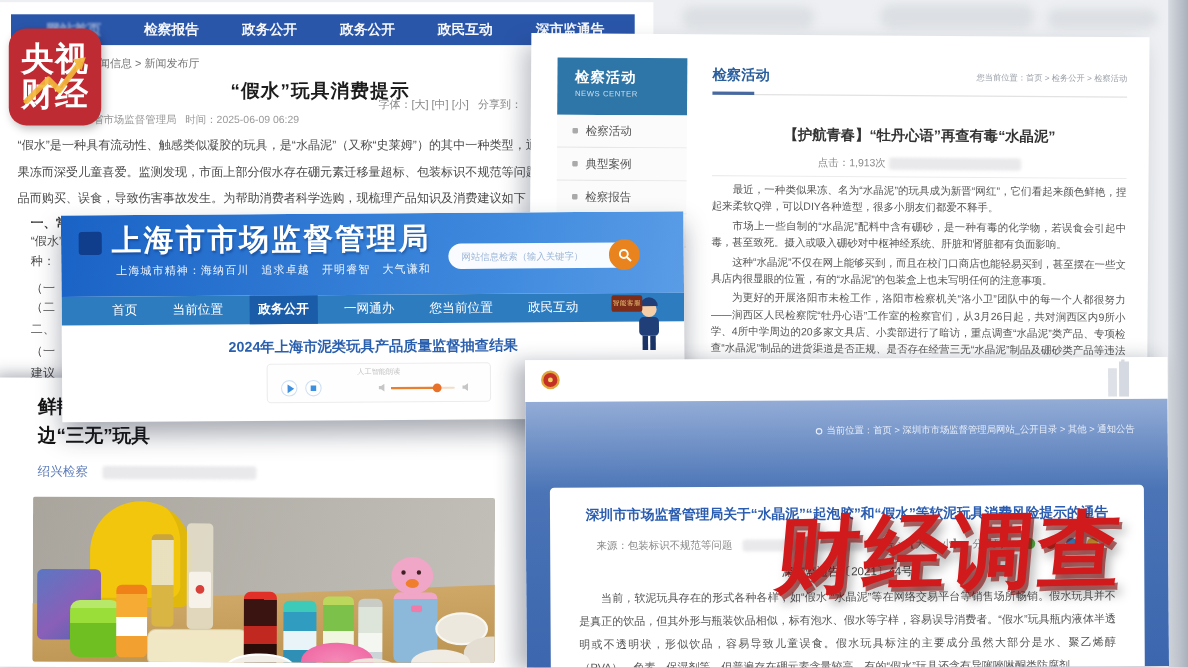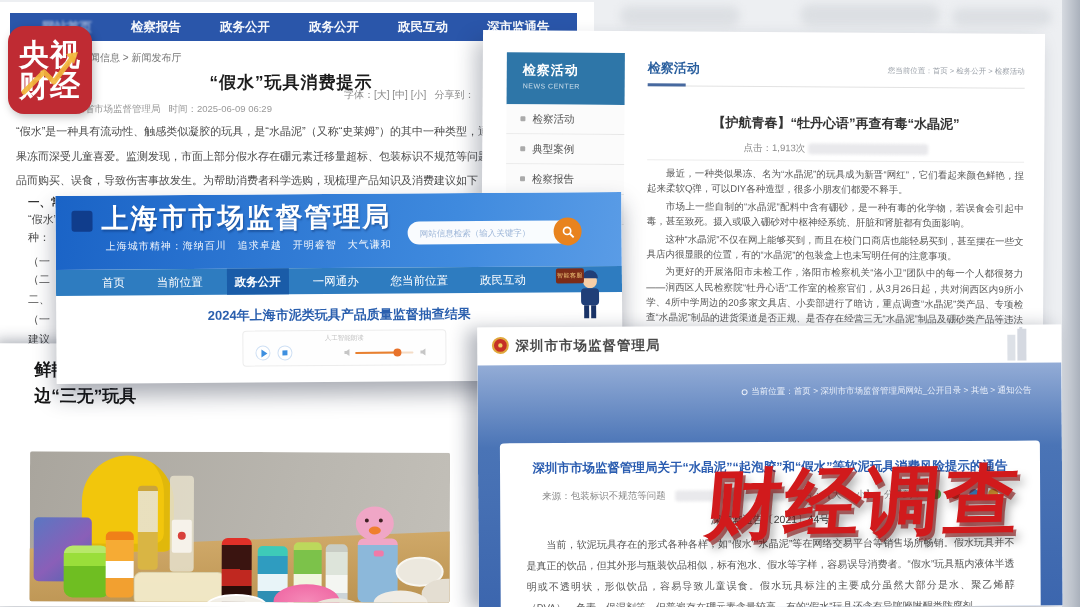--- a/index.html
+++ b/index.html
@@ -214,20 +214,24 @@
         <p>市场上一些自制的“水晶泥”配料中含有硼砂，是一种有毒的化学物，若误食会引起中毒，甚至致死。摄入或吸入硼砂对中枢神经系统、肝脏和肾脏都有负面影响。</p>
         <p>这种“水晶泥”不仅在网上能够买到，而且在校门口商店也能轻易买到，甚至摆在一些文具店内很显眼的位置，有的“水晶泥”的包装盒上也未写明任何的注意事项。</p>
         <p>为更好的开展洛阳市未检工作，洛阳市检察机关“洛小卫”团队中的每一个人都很努力——涧西区人民检察院“牡丹心语”工作室的检察官们，从3月26日起，共对涧西区内9所小学、4所中学周边的20多家文具店、小卖部进行了暗访，重点调查“水晶泥”类产品、专项检查“水晶泥”制品的进货渠道是否正规、是否存在经营三无“水晶泥”制品及硼砂类产品等违法行为。检察官们发现：售卖“水晶泥”类三无产品的情况较为普遍，存在严重安全隐患。</p>
 
       </div>
     </div>
   </div>
 
   <div class="card sx">
     <div class="sx-title">鲜艳新奇的水晶泥却有毒有害，检察建议“清走”校园周边“三无”玩具</div>
+    <div class="sx-src">
+      <span>绍兴检察</span>
+      <span class="blur-pill" style="width:140px;height:12px;margin-left:10px;"></span>
+    </div>
     <div class="photo">
       <div class="wall"></div>
       <div class="table"></div>
       <div class="chair"></div>
       <div class="it" style="left:4px;top:66px;width:58px;height:64px;background:linear-gradient(140deg,#5a77c2,#8a5fb8 55%,#4a66b0);"></div>
       <div class="it" style="left:34px;top:94px;width:46px;height:52px;border-radius:9px;background:linear-gradient(#b8e86a 0 14%,#9ade3a 14% 40%,#6fbe22 40%);"></div>
       <div class="it" style="left:76px;top:80px;width:28px;height:66px;background:linear-gradient(#f08018 0 13%,#f6ab34 13% 45%,#ffffff 45% 70%,#f2a030 70%);"></div>
       <div class="it" style="left:108px;top:34px;width:20px;height:84px;border-radius:4px;background:linear-gradient(#caa43c 0 6%,rgba(232,226,205,.92) 6% 55%,#d9b544 55%);"></div>
       <div class="it" style="left:140px;top:24px;width:24px;height:96px;border-radius:4px;background:rgba(228,222,202,.88);">
         <div style="position:absolute;left:2px;top:46%;right:2px;height:34%;background:#f6f2ea;border-radius:2px;"></div>
@@ -309,21 +313,20 @@
     </div>
   </div>
 
   <div class="card sz">
     <div class="sz-head">
       <svg class="sz-emb" width="18" height="18" viewBox="0 0 18 18">
         <circle cx="9" cy="9" r="8.5" fill="#e0a83c"></circle>
         <circle cx="9" cy="9" r="6.4" fill="#c53026"></circle>
         <circle cx="9" cy="9" r="2.2" fill="#f0d060"></circle>
       </svg>
-      <div class="sz-org">深圳市市场监督管理局</div>
       <svg class="sz-bldg" width="30" height="34" viewBox="0 0 30 34">
         <rect x="4" y="8" width="8" height="26" fill="#c3c9d4"></rect>
         <rect x="14" y="2" width="9" height="32" fill="#b2bac8"></rect>
         <rect x="16" y="0" width="3" height="4" fill="#b2bac8"></rect>
       </svg>
     </div>
     <div class="sz-blue">
       <div class="sz-bc">
         <span class="pin"></span>
         <span>当前位置：首页 &gt; 深圳市市场监督管理局网站_公开目录 &gt; 其他 &gt; 通知公告</span>

